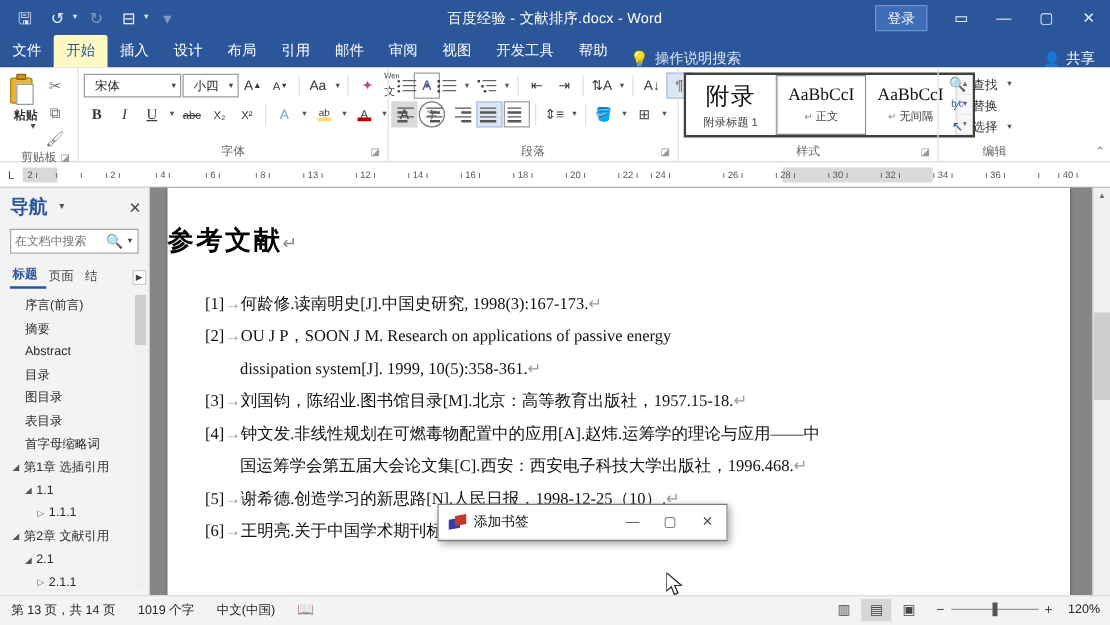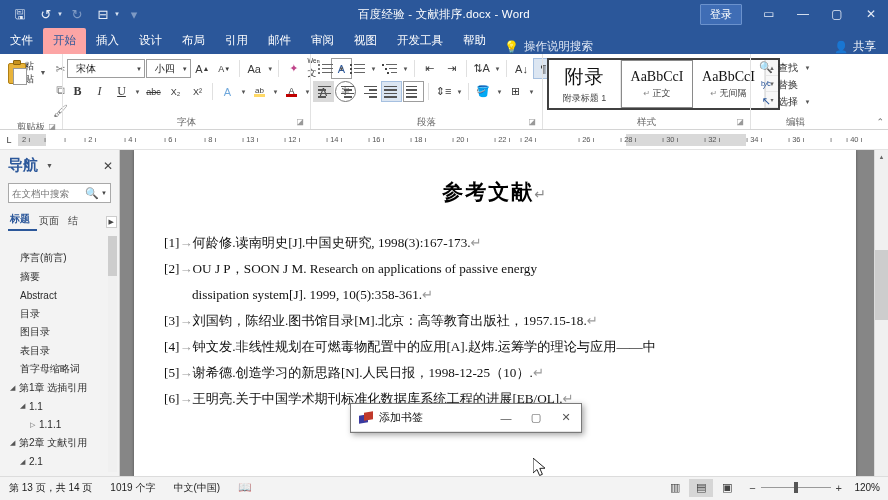--- a/index.html
+++ b/index.html
@@ -40,21 +40,21 @@
 
   
   .tabbar {
     height: 26px; background: #2b579a; display: flex; align-items: flex-end;
     font-size: 11.5px; color: #fff; position: relative;
   }
   .tab {
     padding: 4px 10px 5px 10px; height: 26px; display: flex; align-items: center;
     white-space: nowrap;
   }
-  .tab.active { background: #fca5a5; color: #2b579a; border-radius: 2px 2px 0 0; }
+  .tab.active { background: #fef9c3; color: #2b579a; border-radius: 2px 2px 0 0; }
   .tellme { display: flex; align-items: center; gap: 5px; padding: 0 8px; color: #dfe7f4; }
   .bulb { font-size: 12px; }
   .share { margin-left: auto; display: flex; align-items: center; gap: 4px;
            padding: 0 12px 0 8px; font-size: 11.5px; }
 
   
   .ribbon {
     height: 76px; background: #fff; border-bottom: 1px solid #d4d4d4;
     display: flex; align-items: stretch; position: relative;
   }
@@ -62,22 +62,22 @@
   .grp + .grp { border-left: 1px solid #e2e2e2; }
   .grp-body { flex: 1; display: flex; align-items: flex-start; }
   .grp-label {
     height: 14px; font-size: 9.5px; color: #666; text-align: center; line-height: 14px;
     position: relative;
   }
   .grp-launch { position: absolute; right: 2px; bottom: 0px; font-size: 8px; color: #999; }
 
   
   .paste {
-    width: 46px; display: flex; align-items: center;
-    padding-top: 2px; font-size: 9.5px; color: #333;
+    width: 46px; display: flex; flex-direction: column; align-items: flex-end;
+    padding-top: 2px; font-size: 9.5px; color: #333; font-weight: bold;
   }
   .paste-ico { width: 26px; height: 26px; position: relative; }
   .clip-body { position:absolute; left:4px; top:3px; width:18px; height:21px;
                background:#e8b33a; border:1px solid #b07f13; border-radius:2px; }
   .clip-top { position:absolute; left:9px; top:0px; width:8px; height:5px;
               background:#c8931e; border:1px solid #8a640f; border-radius:1px; }
   .clip-page { position:absolute; left:9px; top:8px; width:14px; height:17px;
                background:#fff; border:1px solid #9a9a9a; }
   .paste-cap { margin-top: 1px; }
   .paste-car { font-size: 7px; color: #555; line-height: 6px; }
@@ -158,40 +158,40 @@
   .nav-head { display: flex; align-items: center; padding: 6px 6px 2px 8px; }
   .nav-title { font-size: 15px; color: #2b579a; font-weight: bold; }
   .nav-head .dd { font-size: 7px; color: #555; margin-left: 8px; }
   .nav-head .x { margin-left: auto; font-size: 12px; color: #444; }
   .nav-search { margin: 6px 8px 4px 8px; height: 20px; border: 1px solid #a9a9a9;
                 background: #fff; display: flex; align-items: center; padding: 0 3px; }
   .nav-search input { border: 0; outline: 0; font-size: 9.5px; width: 100%; color: #999;
                       font-family: "Liberation Sans", sans-serif; background: transparent; }
   .nav-search .mag { color: #2b579a; font-size: 11px; }
   .nav-search .cv { font-size: 6px; color: #444; margin-left: 2px; }
-  .nav-tabs { display: flex; align-items: flex-end; margin: 4px 0 14px 8px; font-size: 10px;
+  .nav-tabs { display: flex; align-items: flex-end; margin: 4px 0 0 8px; font-size: 10px;
               position: relative; height: 20px; }
   .nav-tab { padding: 0 7px 3px 2px; color: #444; }
   .nav-tab.active { color: #2b579a; border-bottom: 2px solid #2b579a; font-weight: bold; }
   .nav-tabs .more { position: absolute; right: 2px; bottom: 3px; font-size: 7px; color: #444;
                     background: #fff; border: 1px solid #ccc; padding: 1px 2px; }
   .nav-list { flex: 1; overflow: hidden; padding-top: 4px; font-size: 10px; color: #2b2b2b; }
   .nv { display: flex; align-items: center; height: 18.5px; padding-left: 10px; white-space: nowrap; }
   .nv .tw { width: 9px; font-size: 7px; color: #555; }
   .nv.l0 { padding-left: 20px; }
   .nv.l1 { padding-left: 30px; }
   .nav-scroll { position: absolute; left: 108px; top: 86px; width: 9px; height: 236px;
                 background: #f0f0f0; }
   .nav-scroll .thumb { position: absolute; top: 0; left: 0; width: 9px; height: 40px; background: #cdcdcd; }
 
   
   .docwrap { flex: 1; position: relative; overflow: hidden; background: #868686; }
   .page { position: absolute; left: 14px; top: 0; width: 722px; background: #fff;
           height: 330px; box-shadow: 0 0 3px rgba(0,0,0,.4); }
-  .doc-title { text-align: center; font-family: "Liberation Serif", serif; font-weight: bold;
+  .doc-title { text-align: left; font-family: "Liberation Serif", serif; font-weight: bold;
                font-size: 21px; color: #000; margin-top: 28px; letter-spacing: 2px; }
   .pilcrow { color: #8a8a8a; font-weight: normal; font-size: 14px; }
   .refs { margin: 24px 30px 0 30px; font-family: "Liberation Serif", serif;
           font-size: 13.2px; color: #111; line-height: 26px; }
   .refs p { margin: 0; text-indent: 0; }
   .refs .hang { padding-left: 28px; text-indent: -28px; }
   .arrow { color: #9a9a9a; }
   .vscroll { position: absolute; right: 0; top: 0; width: 14px; height: 326px; background: #f0f0f0;
              border-left: 1px solid #dcdcdc; }
   .vscroll .up, .vscroll .dn { height: 14px; display:flex; align-items:center; justify-content:center;
@@ -665,20 +665,23 @@
           </p>
           <p style="padding-left:28px">
             <span>dissipation system[J]. 1999, 10(5):358-361.</span><span class="arrow">↵</span>
           </p>
           <p class="hang">
             <span>[3]</span><span class="arrow">→</span><span>刘国钧，陈绍业.图书馆目录[M].北京：高等教育出版社，1957.15-18.</span><span class="arrow">↵</span>
           </p>
           <p class="hang">
             <span>[4]</span><span class="arrow">→</span><span>钟文发.非线性规划在可燃毒物配置中的应用[A].赵炜.运筹学的理论与应用——中</span>
           </p>
+          <p style="padding-left:28px">
+            <span>国运筹学会第五届大会论文集[C].西安：西安电子科技大学出版社，1996.468.</span><span class="arrow">↵</span>
+          </p>
           <p class="hang">
             <span>[5]</span><span class="arrow">→</span><span>谢希德.创造学习的新思路[N].人民日报，1998-12-25（10）.</span><span class="arrow">↵</span>
           </p>
           <p class="hang">
             <span>[6]</span><span class="arrow">→</span><span>王明亮.关于中国学术期刊标准化数据库系统工程的进展[EB/OL].</span><span class="arrow">↵</span>
           </p>
         </div>
       </div>
       <div class="vscroll">
         <div class="up">▲</div>

